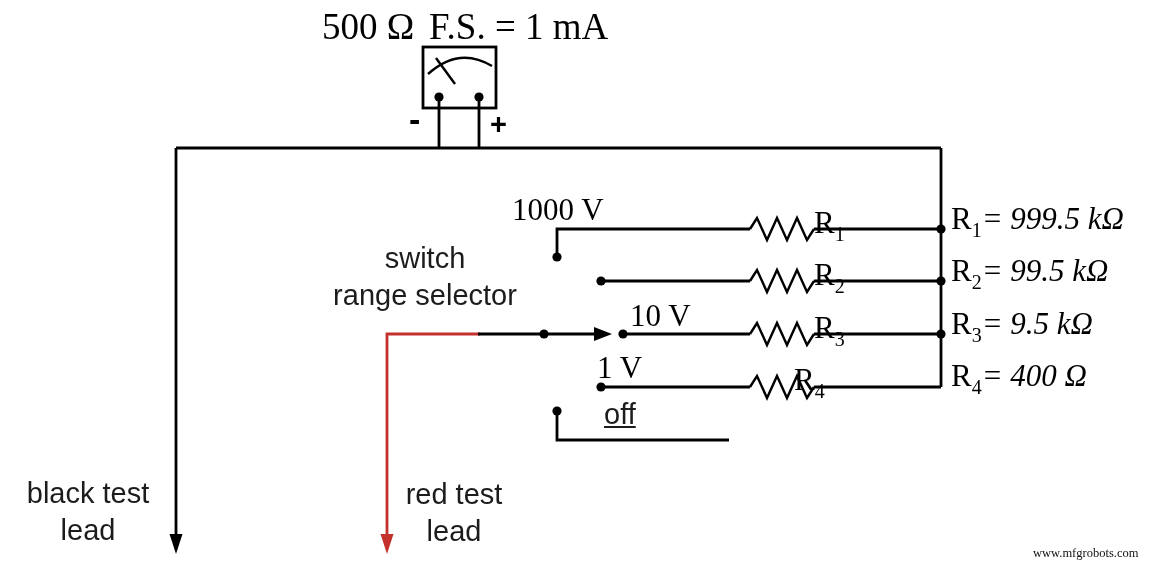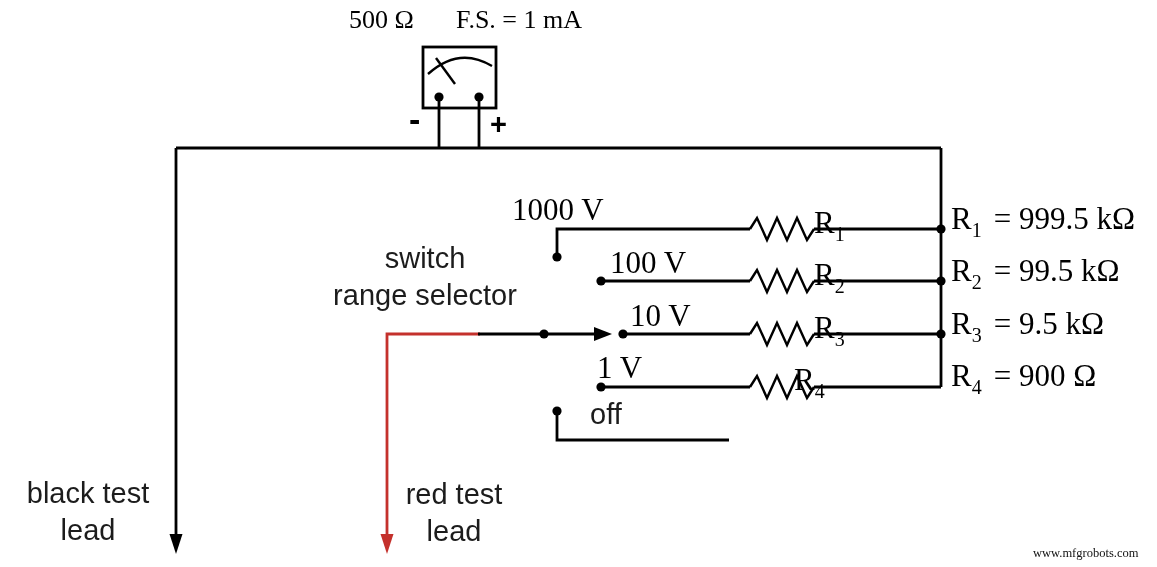--- a/index.html
+++ b/index.html
@@ -2,25 +2,25 @@
 <html><head>
 <meta charset="utf-8">
 <style>
   html,body{margin:0;padding:0;background:#fff;}
   #canvas{position:relative;width:1157px;height:567px;background:#ffffff;overflow:hidden;
           font-family:"Liberation Serif", serif;color:#000;}
   #wires{position:absolute;left:0;top:0;width:1157px;height:567px;}
   .txt{position:absolute;white-space:nowrap;}
   .ser{font-family:"Liberation Serif", serif;}
   .san{font-family:"Liberation Sans", sans-serif;color:#1c1c1c;}
-  .title{font-size:26px;margin-left:27px;}
+  .title{font-size:37px;}
   .range{font-size:31px;}
   .rlabel{font-size:31px;margin-top:20px;}
   .rvalue{font-size:31px;}
-  .rvalue .val{margin-left:12px;}
+  .rvalue .val{margin-left:0;font-style:italic;}
   sub.rsub{font-size:20px;line-height:0;vertical-align:-8px;}
   .selector{font-size:29px;text-align:center;line-height:37px;}
   .lead-label{font-size:29px;text-align:center;line-height:37px;}
   .off{font-size:29px;}
   .sign{font-family:"Liberation Sans", sans-serif;font-weight:bold;}
   .minus{font-size:34px;}
   .plus{font-size:29px;}
   .watermark{font-size:12.5px;color:#111;}
   .wire{stroke:var(--wire,#000);stroke-width:2.8;fill:none;}
   .thin{stroke-width:2.4;}
@@ -88,34 +88,33 @@
 
   <div class="txt sign minus" style="left:409px;top:100px;">-</div>
   <div class="txt sign plus" style="left:490px;top:108px;">+</div>
 
   <div class="txt san selector" style="left:315px;top:240px;width:220px;">
     <div>switch</div>
     <div>range selector</div>
   </div>
 
   <div class="txt ser range" style="left:512px;top:192px;">1000 V</div>
-  <div class="txt ser range" style="left:610px;top:245px;">100 V</div>
   <div class="txt ser range" style="left:630px;top:298px;">10 V</div>
   <div class="txt ser range" style="left:597px;top:350px;">1 V</div>
-  <div class="txt san off" style="left:590px;top:398px;">off</div>
+  <div class="txt san off" style="left:604px;top:398px;text-decoration:underline;">off</div>
 
   <div class="txt ser rlabel" style="left:814px;top:185px;"><span>R</span><sub class="rsub">1</sub></div>
   <div class="txt ser rlabel" style="left:814px;top:237px;"><span>R</span><sub class="rsub">2</sub></div>
   <div class="txt ser rlabel" style="left:814px;top:290px;"><span>R</span><sub class="rsub">3</sub></div>
   <div class="txt ser rlabel" style="left:794px;top:342px;"><span>R</span><sub class="rsub">4</sub></div>
 
   <div class="txt ser rvalue" style="left:951px;top:201px;"><span>R</span><sub class="rsub">1</sub><span class="val">= 999.5 kΩ</span></div>
   <div class="txt ser rvalue" style="left:951px;top:253px;"><span>R</span><sub class="rsub">2</sub><span class="val">= 99.5 kΩ</span></div>
   <div class="txt ser rvalue" style="left:951px;top:306px;"><span>R</span><sub class="rsub">3</sub><span class="val">= 9.5 kΩ</span></div>
-  <div class="txt ser rvalue" style="left:951px;top:358px;"><span>R</span><sub class="rsub">4</sub><span class="val">= 900 Ω</span></div>
+  <div class="txt ser rvalue" style="left:951px;top:358px;"><span>R</span><sub class="rsub">4</sub><span class="val">= 400 Ω</span></div>
 
   <div class="txt san lead-label" style="left:8px;top:475px;width:160px;">
     <div>black test</div>
     <div>lead</div>
   </div>
   <div class="txt san lead-label" style="left:374px;top:476px;width:160px;">
     <div>red test</div>
     <div>lead</div>
   </div>
 

